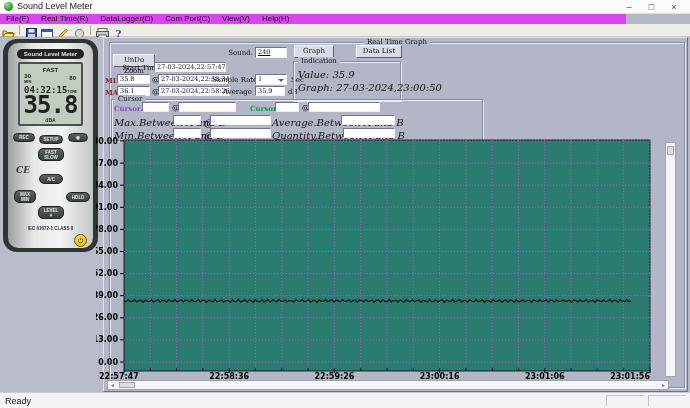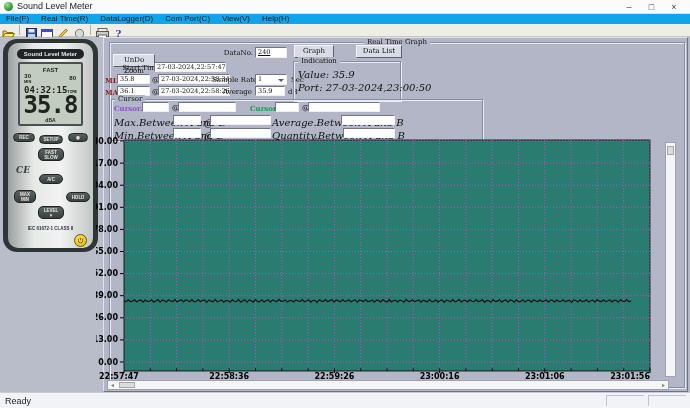--- a/index.html
+++ b/index.html
@@ -6,21 +6,21 @@
     font-family:"Liberation Sans",sans-serif;background:#b4b8c6;position:relative;}
   *{box-sizing:border-box;}
   
   .titlebar{position:absolute;left:0;top:0;width:690px;height:14px;background:#fbfbfb;
     border-bottom:1px solid #e0e0e0;font-size:9px;color:#222;}
   .app-icon{position:absolute;left:4px;top:2px;width:9px;height:9px;border-radius:50%;
     background:radial-gradient(circle at 35% 30%,#9fe07a,#2e9e3e 60%,#156e2a);}
   .title-text{position:absolute;left:17px;top:1px;font-size:9px;}
   .winbtns{position:absolute;right:6px;top:0;height:14px;}
   .winbtns span{display:inline-block;width:20px;text-align:center;font-size:9px;line-height:14px;color:#444;cursor:default;}
-  .menubar{position:absolute;left:0;top:14px;width:690px;height:10px;background:#0ea5e9;font-size:8px;color:#1a1a1a;}
+  .menubar{position:absolute;left:0;top:14px;width:626px;height:10px;background:#d946ef;font-size:8px;color:#1a1a1a;}
   .menu-item{display:inline-block;padding:0 6px;line-height:10px;}
   .toolbar{position:absolute;left:0;top:24px;width:690px;height:13px;background:#efeee6;
     border-bottom:1px solid #c6c6c0;}
   .tbtn{display:inline-block;width:16px;height:12px;text-align:center;vertical-align:top;padding-top:1px;}
   .tsep{display:inline-block;width:1px;height:10px;background:#aeaea6;margin:1px 3px 0 3px;vertical-align:top;}
   .statusbar{position:absolute;left:0;top:392px;width:690px;height:16px;background:#f1f3f7;
     border-top:1px solid #c9ccd4;font-size:9px;color:#222;}
   .status-text{position:absolute;left:5px;top:3px;}
   .sb-sep{position:absolute;top:2px;width:38px;height:11px;border-left:1px solid #c0c3cc;border-top:1px solid #c0c3cc;}
   
@@ -153,21 +153,21 @@
       </div>
     </div>
   </div>
 
   <div class="panel">
     <div class="gbox" style="left:5px;top:4px;width:576px;height:346px;">
       <span class="gb-title" style="left:50%;transform:translateX(-50%);">Real Time Graph</span>
     </div>
 
     <div class="btn" style="left:9px;top:16px;width:42px;height:13px;">UnDo Zoom</div>
-    <span class="lbl ralign" style="left:109px;top:11px;width:40px;">DataNo.</span>
+    <span class="lbl ralign" style="left:109px;top:11px;width:40px;">Sound.</span>
     <div class="fld" style="left:151px;top:9px;width:32px;height:11px;line-height:9px;text-decoration:underline;">240</div>
     <div class="btn" style="left:190px;top:7px;width:40px;height:13px;">Graph</div>
     <div class="btn" style="left:236px;top:7px;width:46px;height:13px;margin-left:16px;">Data List</div>
 
     <span class="lbl ralign" style="left:8px;top:26px;width:40px;margin-left:8px;">Start Time</span>
     <div class="fld" style="left:50px;top:24px;width:72px;">27-03-2024,22:57:47</div>
 
     <span class="lbl" style="left: 1px; top: 38px; font-weight: bold; color: rgb(139, 29, 29);" id="min-label">MIN</span>
     <div class="fld" style="left:13px;top:36px;width:33px;">35.8</div>
     <span class="lbl" style="left:48px;top:38px;">@</span>
@@ -189,21 +189,21 @@
     <div class="fld" style="left:151px;top:48px;width:30px;">35.9</div>
     <span class="lbl" style="left:184px;top:50px;">dB</span>
 
     <div class="gbox" style="left:189px;top:23px;width:108px;height:40px;">
       <span class="gb-title" style="left:4px;">Indication</span>
     </div>
     <span class="lbl2" style="left:194px;top:31px;">
       <span>Value:</span>&nbsp;<span>35.9</span>
     </span>
     <span class="lbl2" style="left:194px;top:44px;">
-      <span>Port:</span>&nbsp;<span>27-03-2024,23:00:50</span>
+      <span>Graph:</span>&nbsp;<span>27-03-2024,23:00:50</span>
     </span>
 
     <div class="gbox" style="left:7px;top:61px;width:372px;height:42px;">
       <span class="gb-title" style="left:3px;">Cursor</span>
     </div>
     <span class="lbl" style="left: 10px; top: 66px; font-weight: bold; color: rgb(138, 79, 208);" id="cursor-a-label">CursorA</span>
     <div class="fld" style="left:38px;top:64px;width:27px;"></div>
     <span class="lbl" style="left:68px;top:66px;">@</span>
     <div class="fld" style="left:74px;top:64px;width:58px;"></div>
     <span class="lbl" style="left: 146px; top: 66px; font-weight: bold; color: rgb(15, 159, 79);" id="cursor-b-label">CursorB</span>

